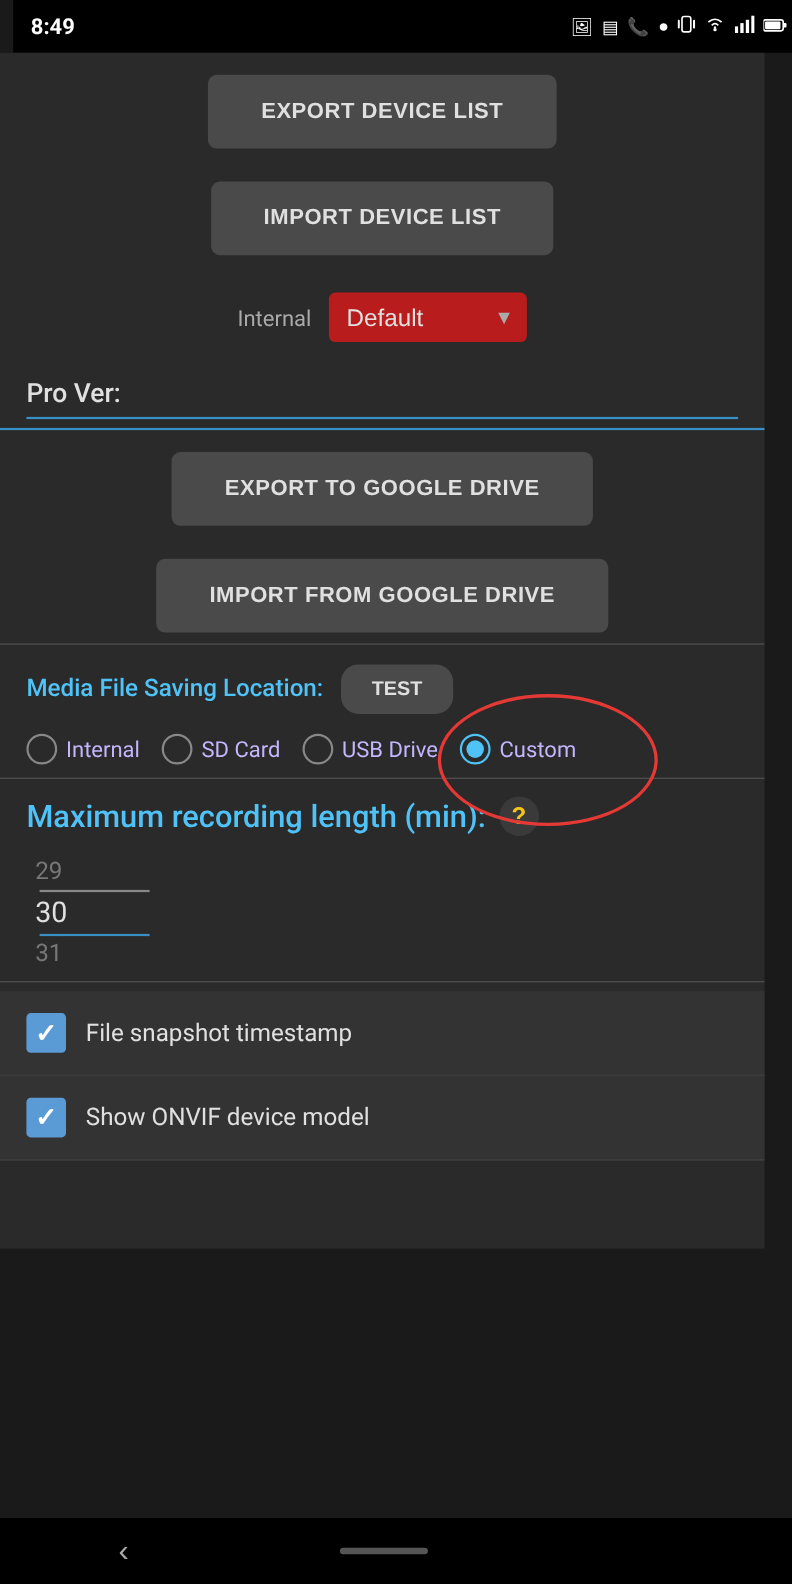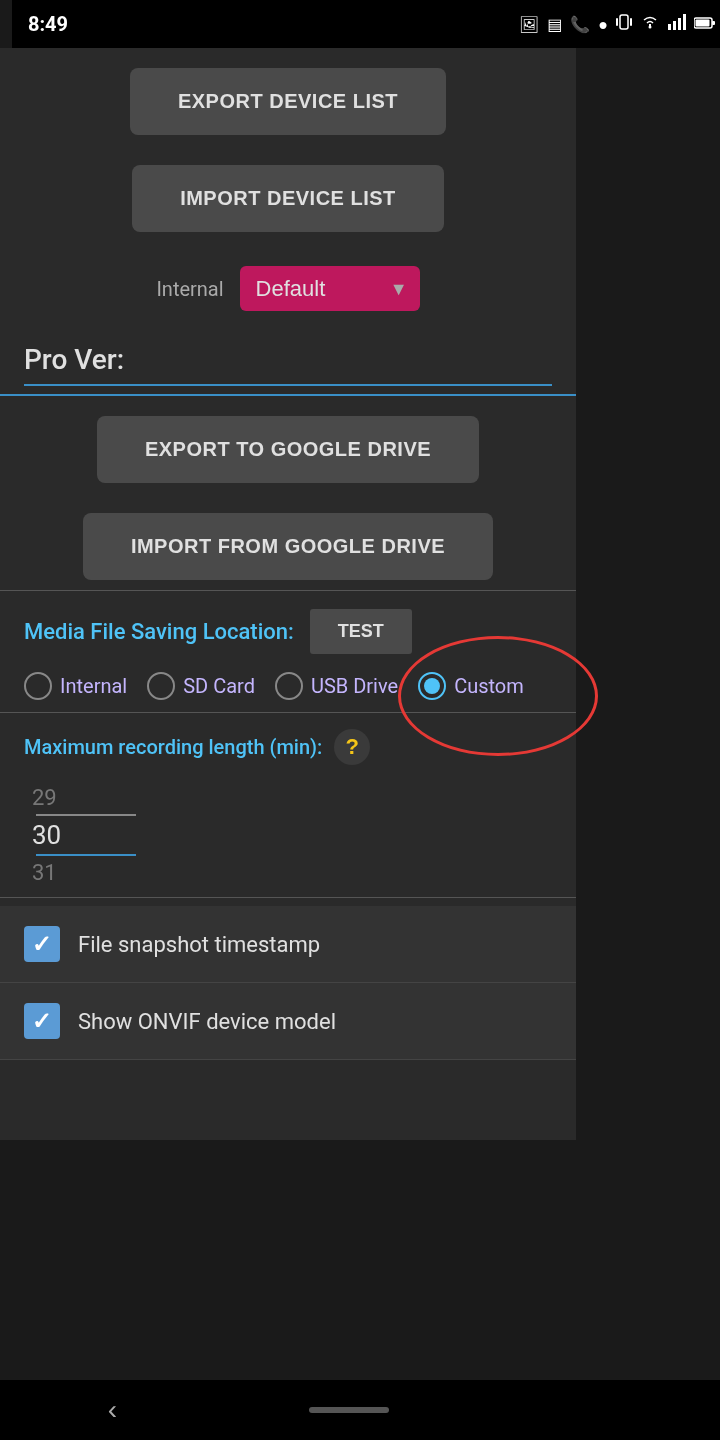--- a/index.html
+++ b/index.html
@@ -34,21 +34,21 @@
       align-items: center;
       gap: 8px;
     }
     .status-icon {
       color: #fff;
       font-size: 16px;
     }
 
     
     .main-content {
-      width: 576px;
+      width: 695px;
       background: #2a2a2a;
       padding: 0;
     }
 
     
     .btn-row {
       display: flex;
       justify-content: center;
       padding: 20px 0 10px 0;
     }
@@ -71,21 +71,21 @@
       align-items: center;
       justify-content: center;
       padding: 24px 0 16px 0;
       gap: 16px;
     }
     .language-label {
       color: #aaa;
       font-size: 20px;
     }
     .language-select {
-      background: #be185d;
+      background: #b91c1c;
       color: #e0e0e0;
       border: none;
       border-radius: 6px;
       padding: 10px 40px 10px 16px;
       font-size: 22px;
       appearance: none;
       -webkit-appearance: none;
       cursor: pointer;
       min-width: 180px;
     }
@@ -103,21 +103,21 @@
       pointer-events: none;
     }
 
     
     .pro-ver-section {
       padding: 16px 24px 8px 24px;
       border-bottom: 2px solid #3a8fc7;
     }
     .pro-ver-label {
       color: #e0e0e0;
-      font-size: 28px;
+      font-size: 24px;
       font-weight: 500;
     }
     .pro-ver-underline {
       height: 2px;
       background: #3a8fc7;
       margin-top: 8px;
       width: 100%;
     }
 
     
@@ -139,21 +139,21 @@
     }
     .media-location-label {
       color: #4fc3f7;
       font-size: 22px;
       font-weight: 500;
     }
     .test-btn {
       background: #4a4a4a;
       color: #e0e0e0;
       border: none;
-      border-radius: 3px;
+      border-radius: 16px;
       padding: 12px 28px;
       font-size: 18px;
       font-weight: bold;
       cursor: pointer;
     }
 
     
     .radio-row {
       display: flex;
       align-items: center;
@@ -212,21 +212,21 @@
     .max-recording-section {
       padding: 16px 24px 8px 24px;
     }
     .max-recording-header {
       display: flex;
       align-items: center;
       gap: 12px;
     }
     .max-recording-label {
       color: #4fc3f7;
-      font-size: 20px;
+      font-size: 28px;
       font-weight: 500;
     }
     .help-btn {
       width: 36px;
       height: 36px;
       border-radius: 50%;
       background: #3a3a3a;
       color: #f5c518;
       font-size: 22px;
       font-weight: bold;

